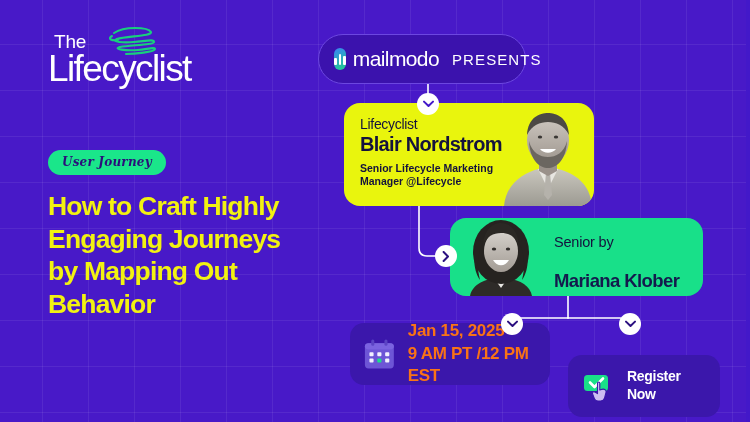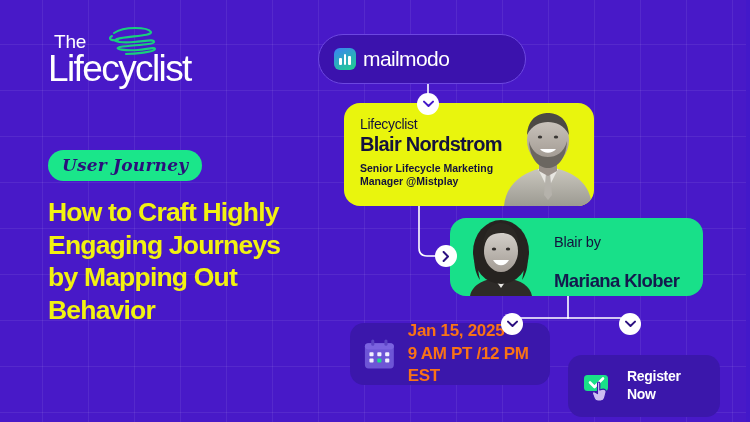--- a/index.html
+++ b/index.html
@@ -58,21 +58,21 @@
     line-height: 1;
   }
 
   #badge {
     display: inline-block;
     margin-top: 54px;
     background: #1ae68a;
     color: #2b0f7a;
     border-radius: 30px;
     padding: 5px 14px 6px 14px;
-    font-size: 17px;
+    font-size: 12px;
     font-style: italic;
     font-weight: 700;
     letter-spacing: 0.2px;
     font-family: "DejaVu Serif", serif;
   }
 
   #headline {
     margin-top: 15px;
     color: #f2f211;
     font-size: 26.5px;
@@ -229,29 +229,30 @@
       </g>
     </svg>
 
     <div class="card" id="presents-card">
       <div id="mailmodo-icon">
         <i></i>
           <i></i>
           <i></i>
       </div>
       <span class="mailmodo-word">mailmodo</span>
+      <span class="presents-word">PRESENTS</span>
     </div>
 
     <div class="card" id="speaker-card">
       <div id="speaker-text">
         <div class="sp-role">Lifecyclist</div>
         <div class="sp-name">Blair Nordstrom</div>
         <div class="sp-title">
           <span>Senior Lifecycle Marketing</span><br>
-          <span>Manager @Mistplay</span>
+          <span>Manager @Lifecycle</span>
         </div>
       </div>
       <svg id="speaker-photo" viewBox="0 0 96 103">
         <defs>
           <linearGradient id="suit" x1="0" y1="0" x2="0" y2="1">
             <stop offset="0" stop-color="#c9c6bd"></stop>
               <stop offset="1" stop-color="#9c9a92"></stop>
           </linearGradient>
           <linearGradient id="skin" x1="0" y1="0" x2="0" y2="1">
             <stop offset="0" stop-color="#cfc9c2"></stop>
@@ -299,21 +300,21 @@
         <path d="M21 28 C 22 10, 32 5, 39 5 C 46 5, 56 10, 57 28 C 53 18, 47 15, 39 15 C 31 15, 25 18, 21 28 Z" fill="#2b2824"></path>
         <path d="M15 22 C 10 38, 12 54, 18 62 C 14 46, 16 32, 22 24 Z" fill="#262320"></path>
         <path d="M63 22 C 68 38, 66 54, 60 62 C 64 46, 62 32, 56 24 Z" fill="#262320"></path>
 
         <ellipse cx="32" cy="31" rx="2.2" ry="1.6" fill="#2f2c29"></ellipse>
         <ellipse cx="46" cy="31" rx="2.2" ry="1.6" fill="#2f2c29"></ellipse>
 
         <path d="M31 42 C 35 49, 43 49, 47 42 Z" fill="#ffffff"></path>
       </svg>
       <div id="host-text">
-        <div class="host-label">Blair by</div>
+        <div class="host-label">Senior by</div>
         <div class="host-name">Mariana Klober</div>
       </div>
     </div>
 
     <div class="card" id="date-card">
       <svg width="34" height="34" viewBox="0 0 34 34">
         <rect x="1" y="5" width="32" height="28" rx="4" fill="#6d55d6"></rect>
         <rect x="1" y="5" width="32" height="7" rx="4" fill="#7b63e0"></rect>
         <rect x="8" y="1" width="3.4" height="7" rx="1.7" fill="#5b43c4"></rect>
         <rect x="22.6" y="1" width="3.4" height="7" rx="1.7" fill="#5b43c4"></rect>

